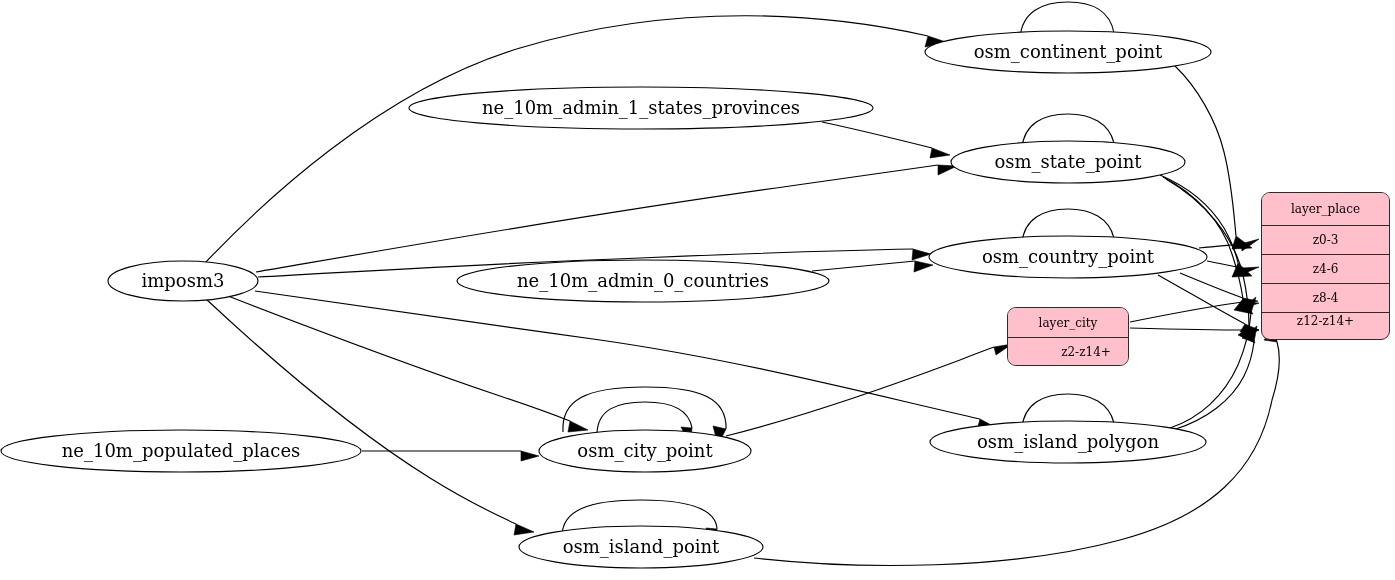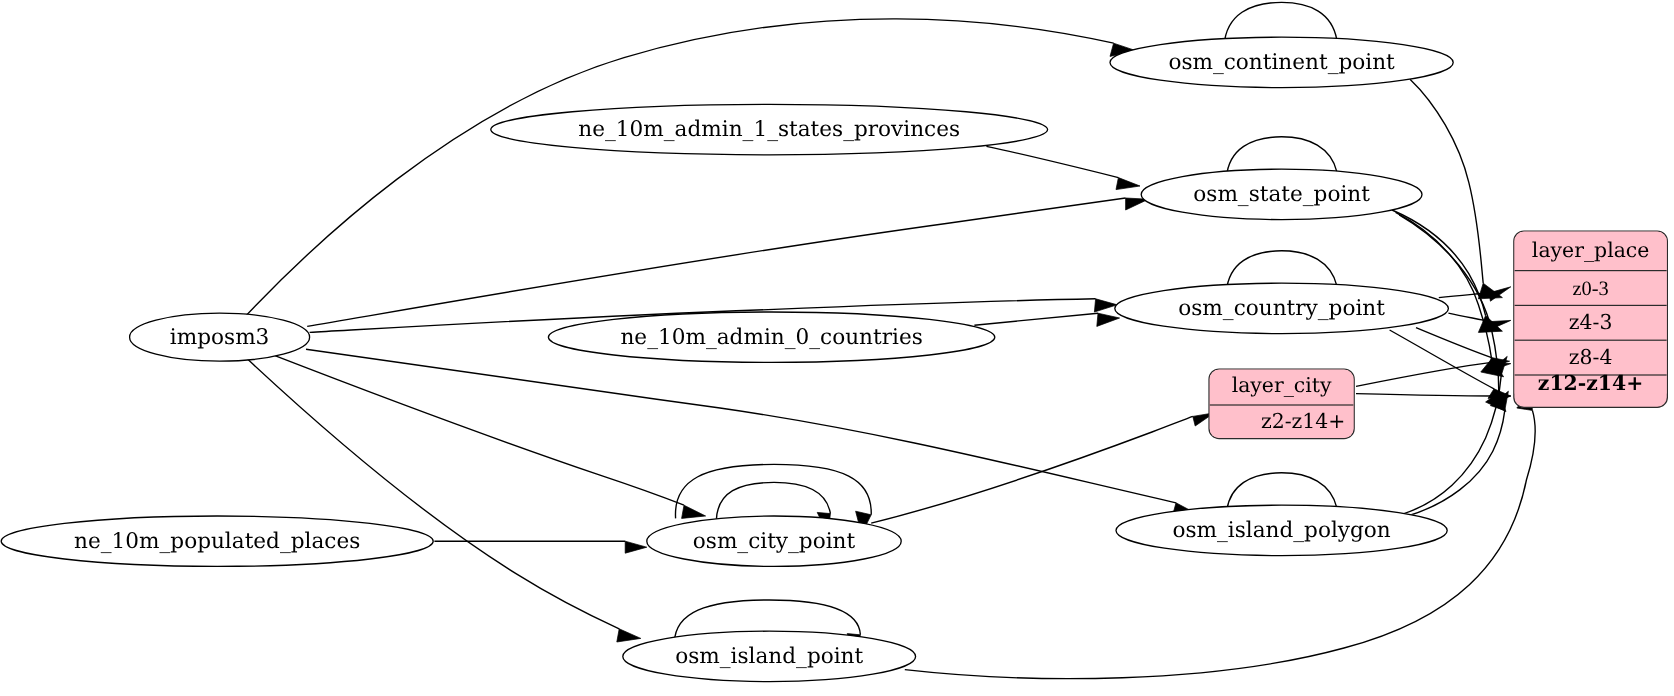--- a/index.html
+++ b/index.html
@@ -48,21 +48,21 @@
   .rec-box {
     position: absolute;
     border: 1px solid #2b2b2b;
     border-radius: 9px;
     background: #ffc0cb;
     box-sizing: border-box;
     overflow: hidden;
   }
   .rec-row {
     font-family: "DejaVu Serif", serif;
-    font-size: 17px;
+    font-size: 12px;
     color: #000000;
     text-align: center;
     line-height: 1;
     display: flex;
     align-items: center;
     justify-content: center;
     box-sizing: border-box;
     background: #ffc0cb;
   }
   .rec-row + .rec-row {
@@ -278,24 +278,24 @@
 
       <g>
         <ellipse class="node-ellipse" cx="641" cy="547" rx="122" ry="21"></ellipse>
         <text class="node-label" x="641" y="548">osm_island_point</text>
       </g>
     </g>
   </svg>
 
   <div class="rec-box" style="left:1261px; top:192px; width:129px; height:148px;">
     <div class="rec-row" style="height:32px;">layer_place</div>
-    <div class="rec-row" style="height:29px;font-family:Liberation Serif, serif;">z0-3</div>
-    <div class="rec-row" style="height:29px;">z4-3</div>
+    <div class="rec-row" style="height:29px;">z0-3</div>
+    <div class="rec-row" style="height:29px;">z4-6</div>
     <div class="rec-row" style="height:29px;">z8-4</div>
-    <div class="rec-row" style="height:16px;font-weight:bold;">z12-z14+</div>
+    <div class="rec-row" style="height:16px;">z12-z14+</div>
   </div>
 
   <div class="rec-box" style="left:1007px; top:307px; width:122px; height:59px;">
     <div class="rec-row" style="height:29px;">layer_city</div>
     <div class="rec-row" style="height:29px;padding-left:36px;">z2-z14+</div>
   </div>
 
 </div>
 
 </body></html>

